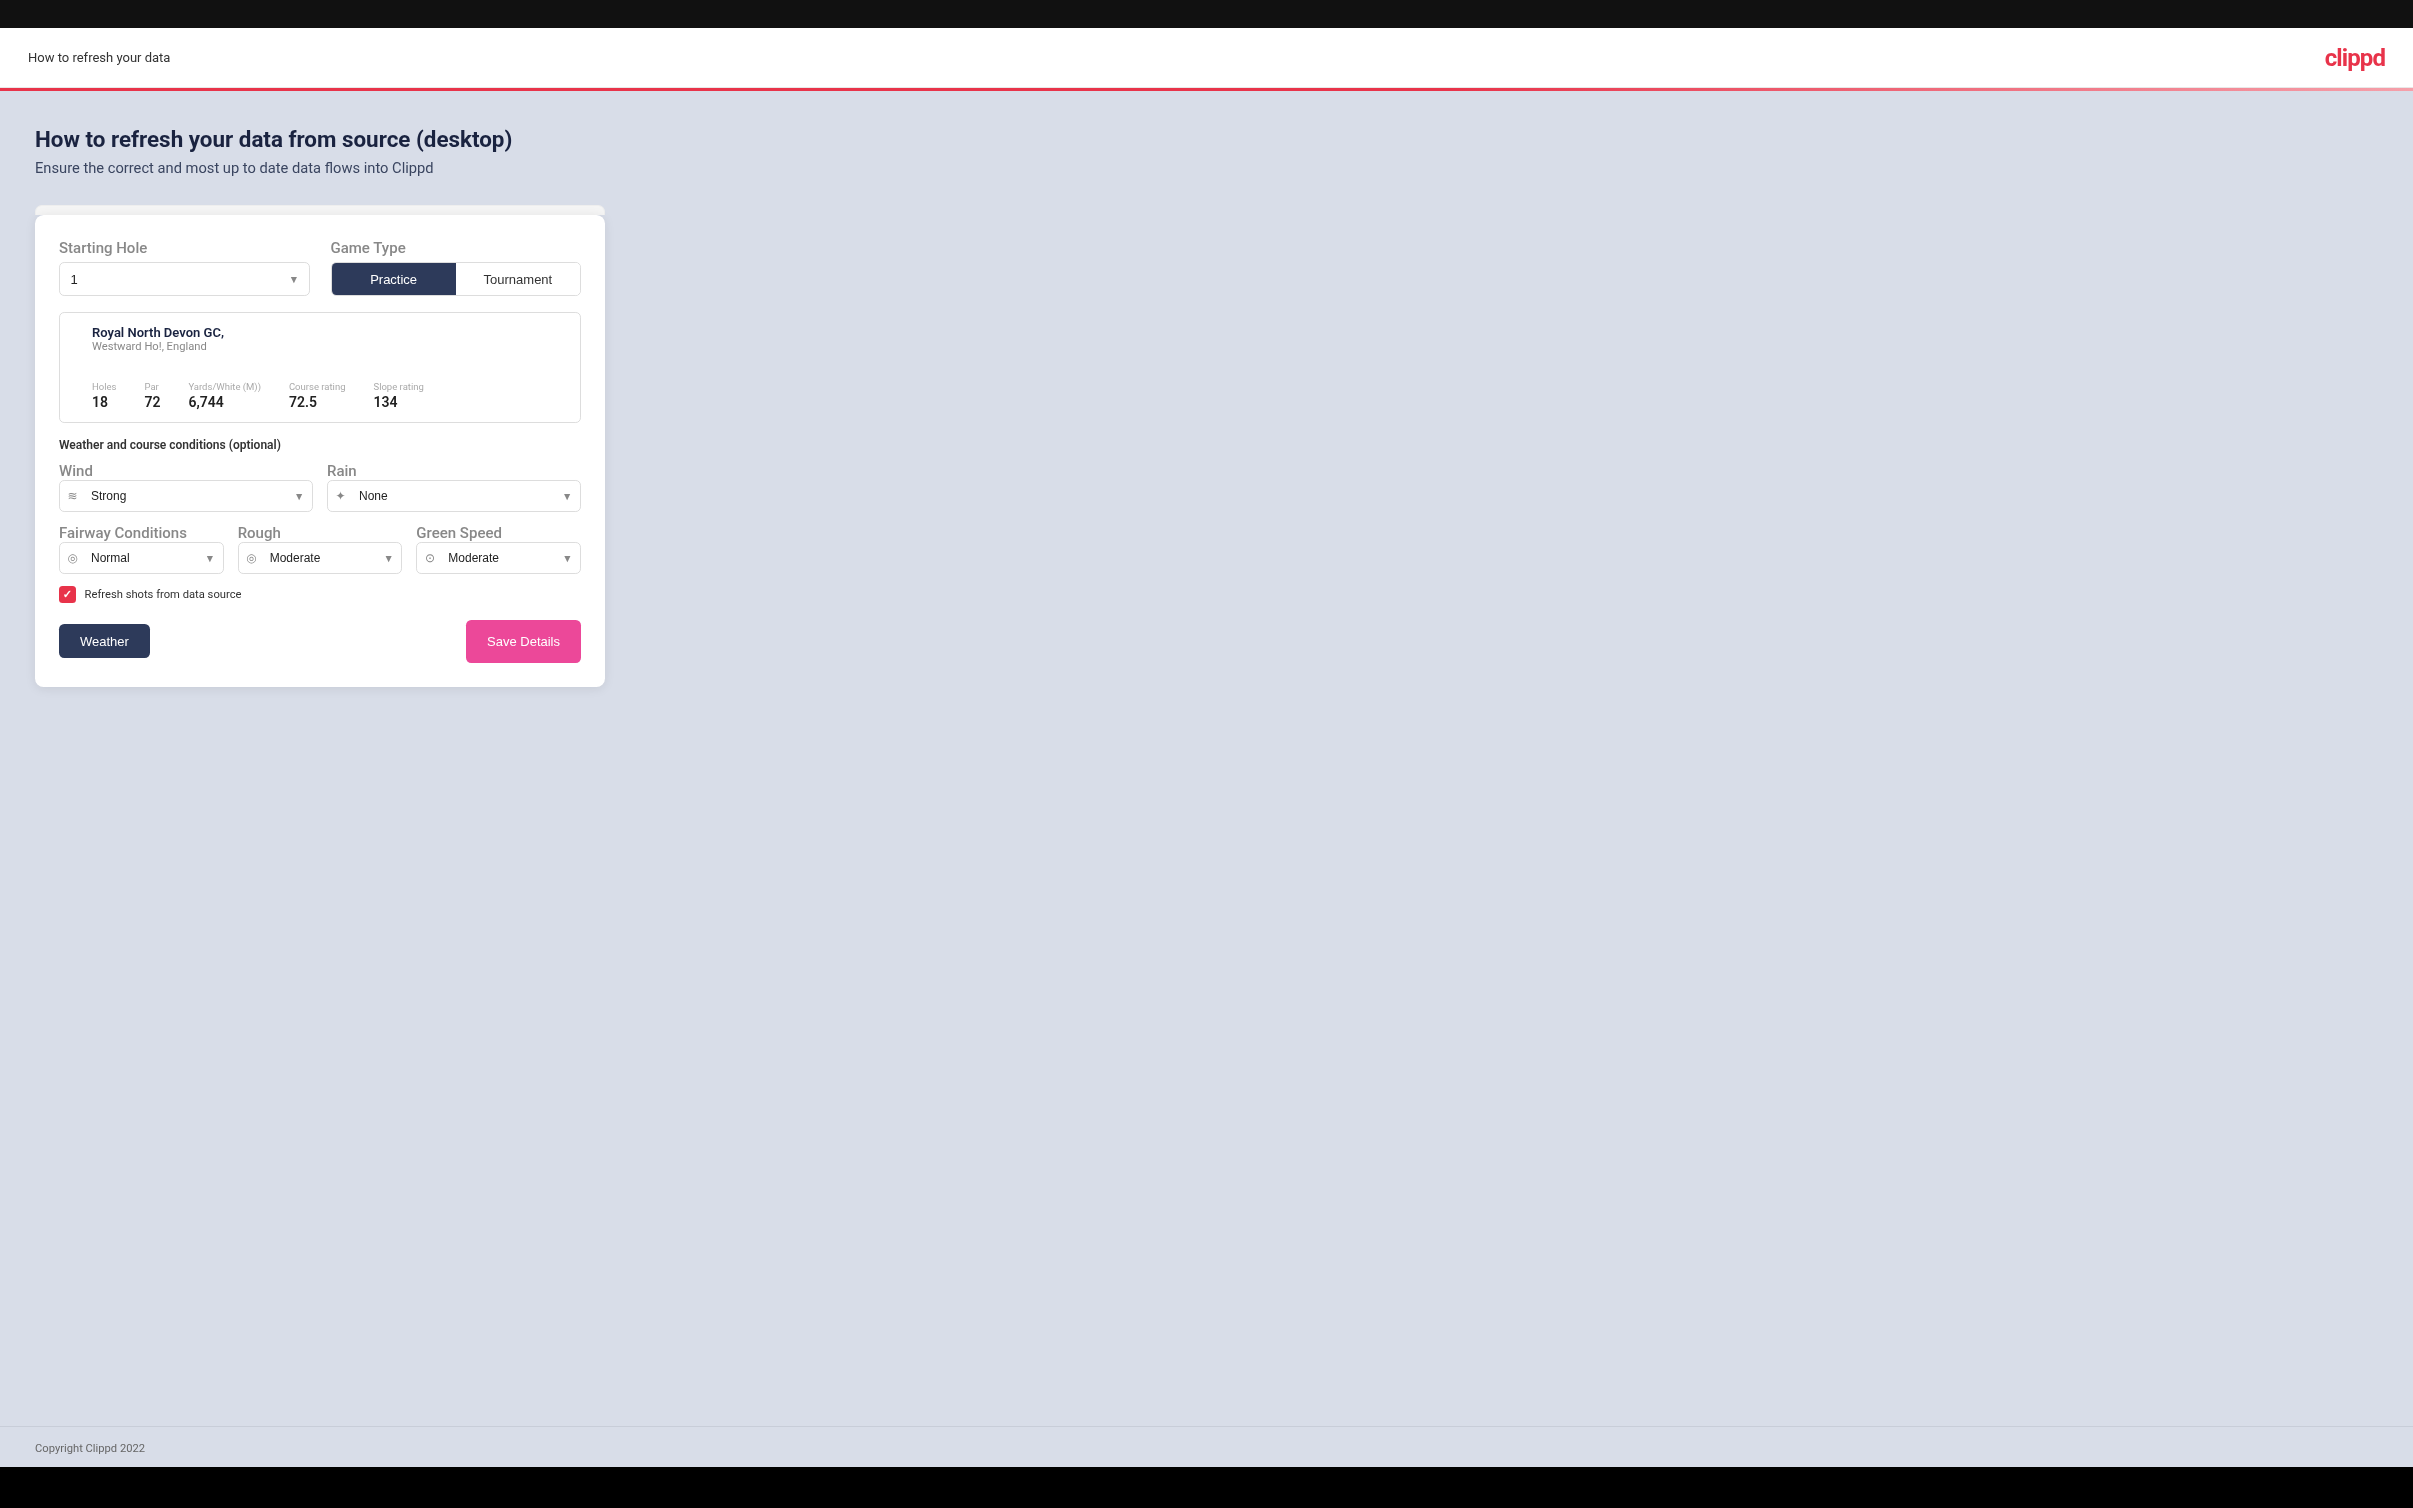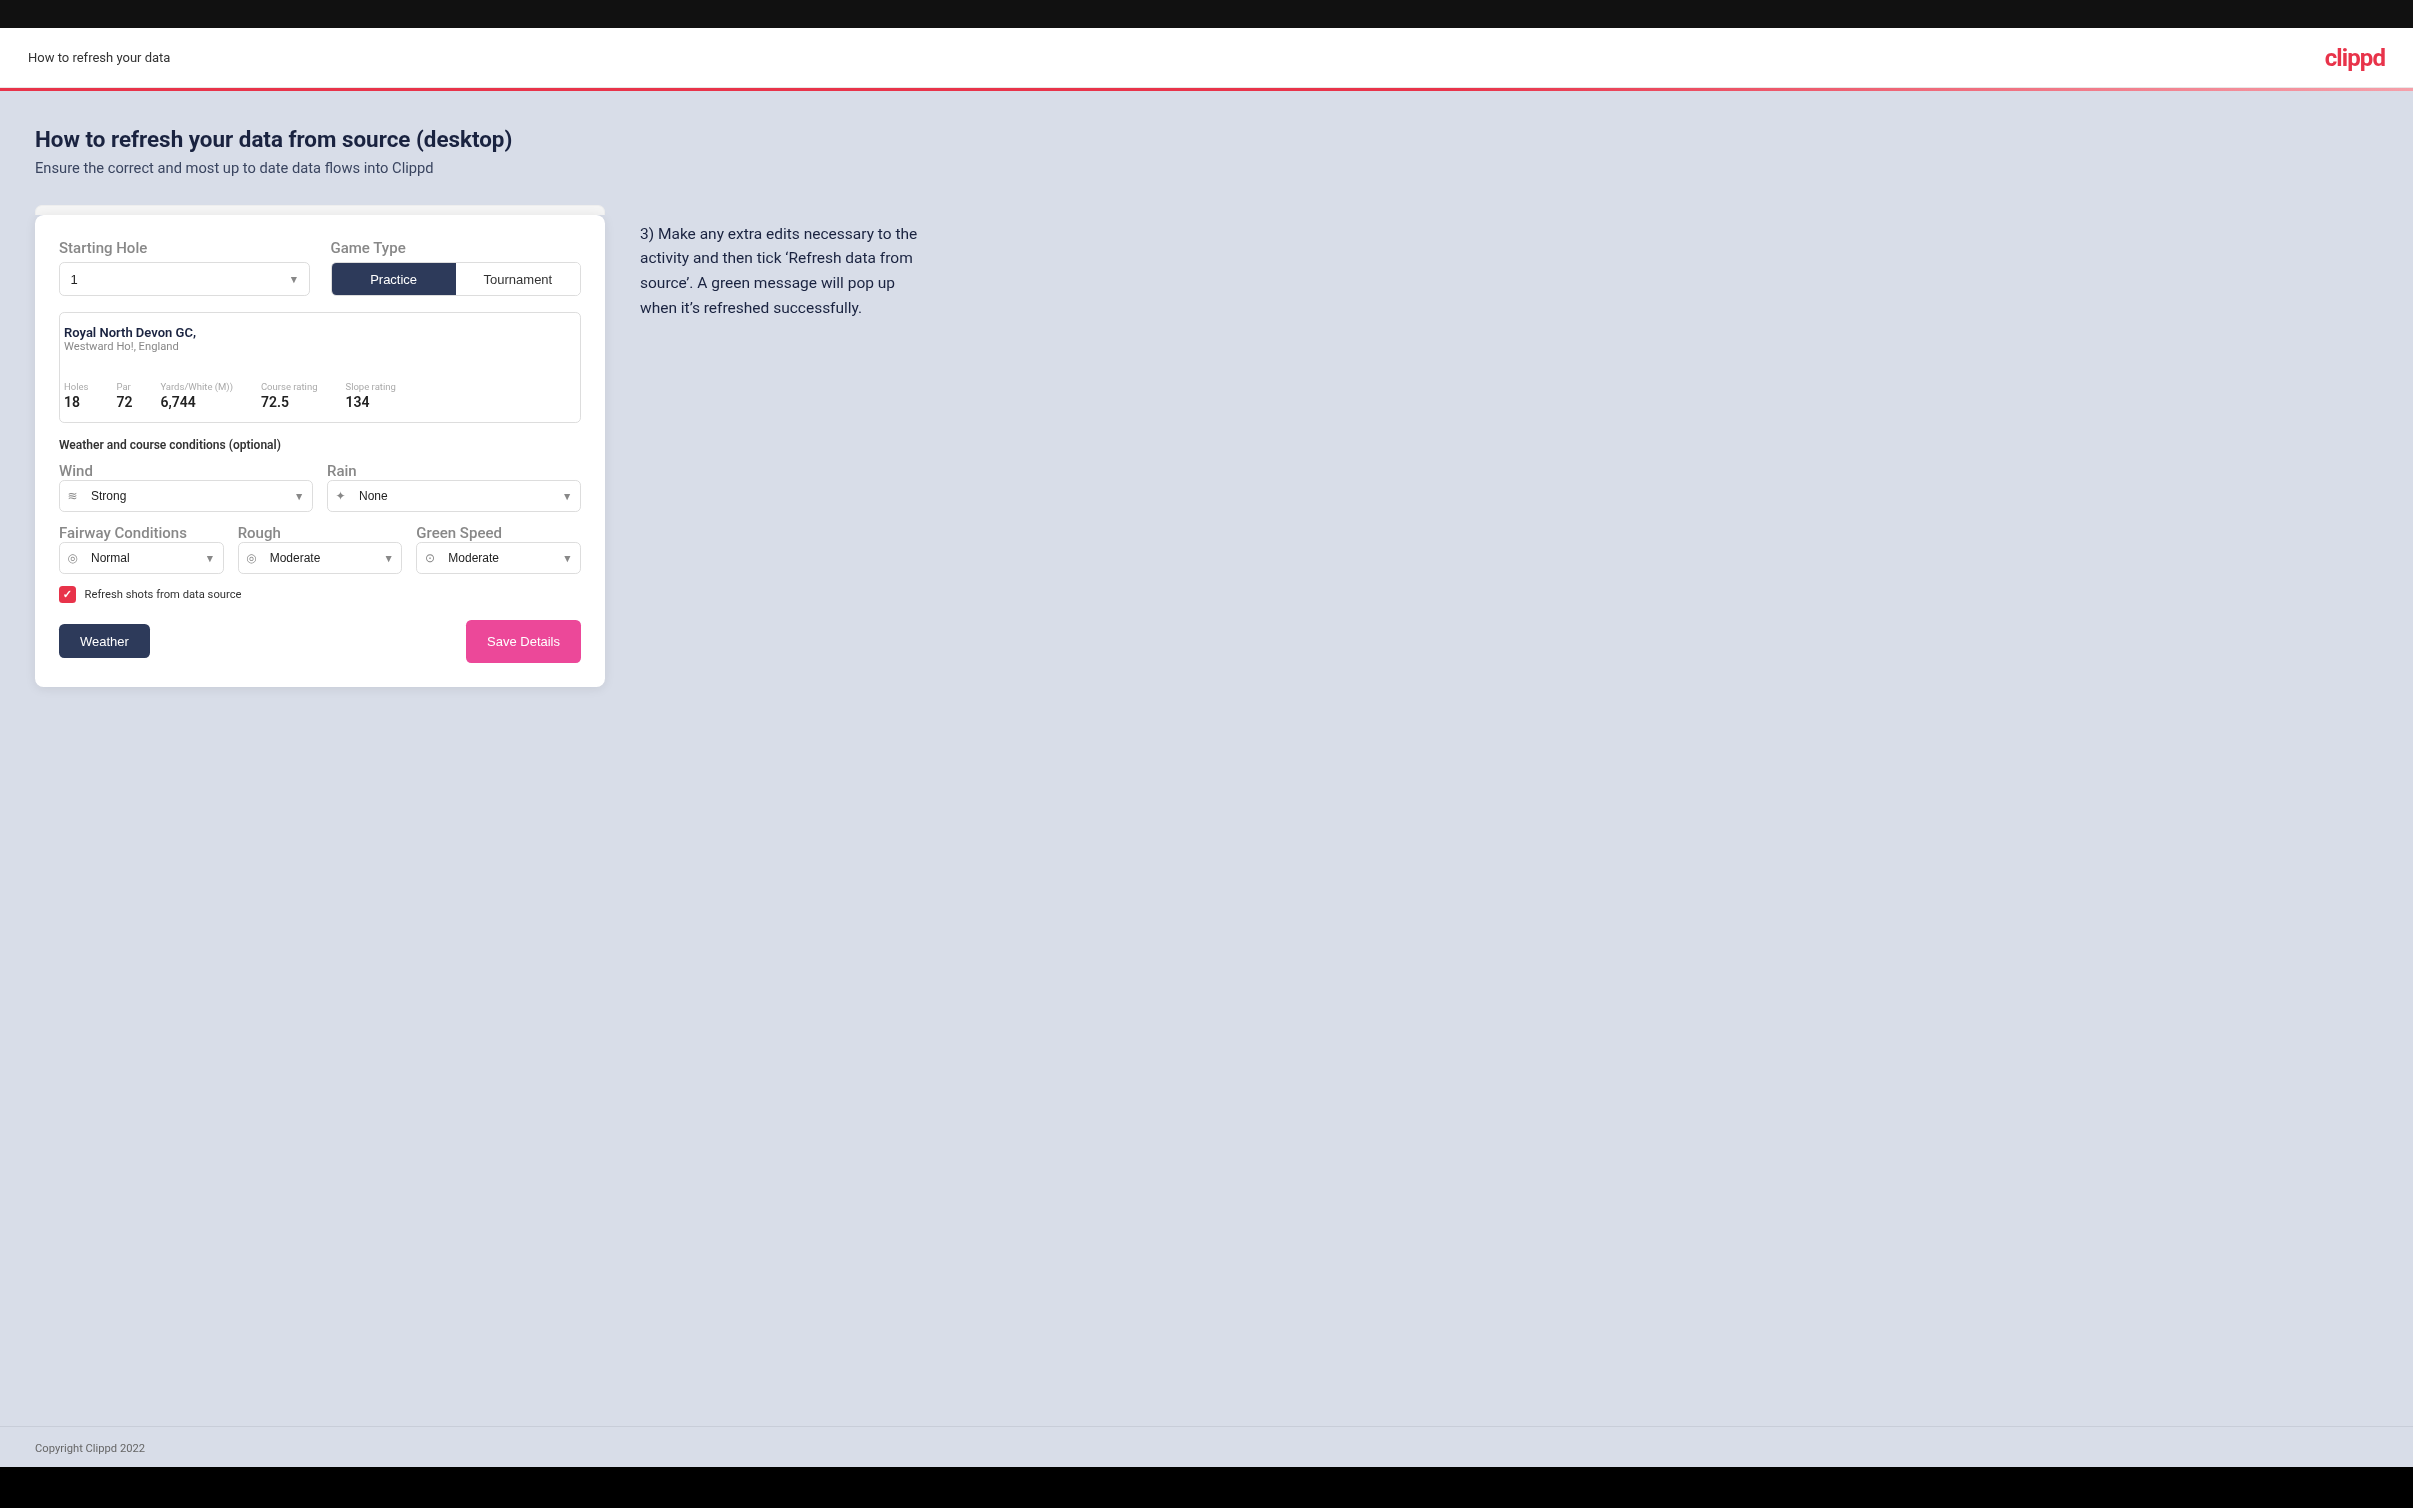--- a/index.html
+++ b/index.html
@@ -122,21 +122,21 @@
       color: #333;
       font-weight: 500;
     }
     .game-type-btn.active {
       background: #2d3a5a;
       color: #fff;
     }
     .course-info-box {
       border: 0.9px solid #ddd;
       border-radius: 5.2px;
-      padding: 12px 4px;
+      padding: 12px 32px;
       margin-bottom: 15.5px;
     }
     .course-name {
       font-size: 13px;
       font-weight: 600;
       color: #1a2340;
     }
     .course-location {
       font-size: 11.2px;
       color: #888;
@@ -432,22 +432,19 @@
         </div>
 
         <div class="button-row">
           <button class="btn-cancel">Weather</button>
           <button class="btn-save">Save Details</button>
         </div>
 
       </div>
     </div>
 
-    <div class="side-text">
-      <p class="side-text-content">3) Make any extra edits necessary to the activity and then tick ‘Refresh data from source’. A green message will pop up when it’s refreshed successfully.</p>
-    </div>
   </div>
 </div>
 
 <div class="footer">
   <span class="footer-text">Copyright Clippd 2022</span>
 </div>
 
 
 </body></html>

